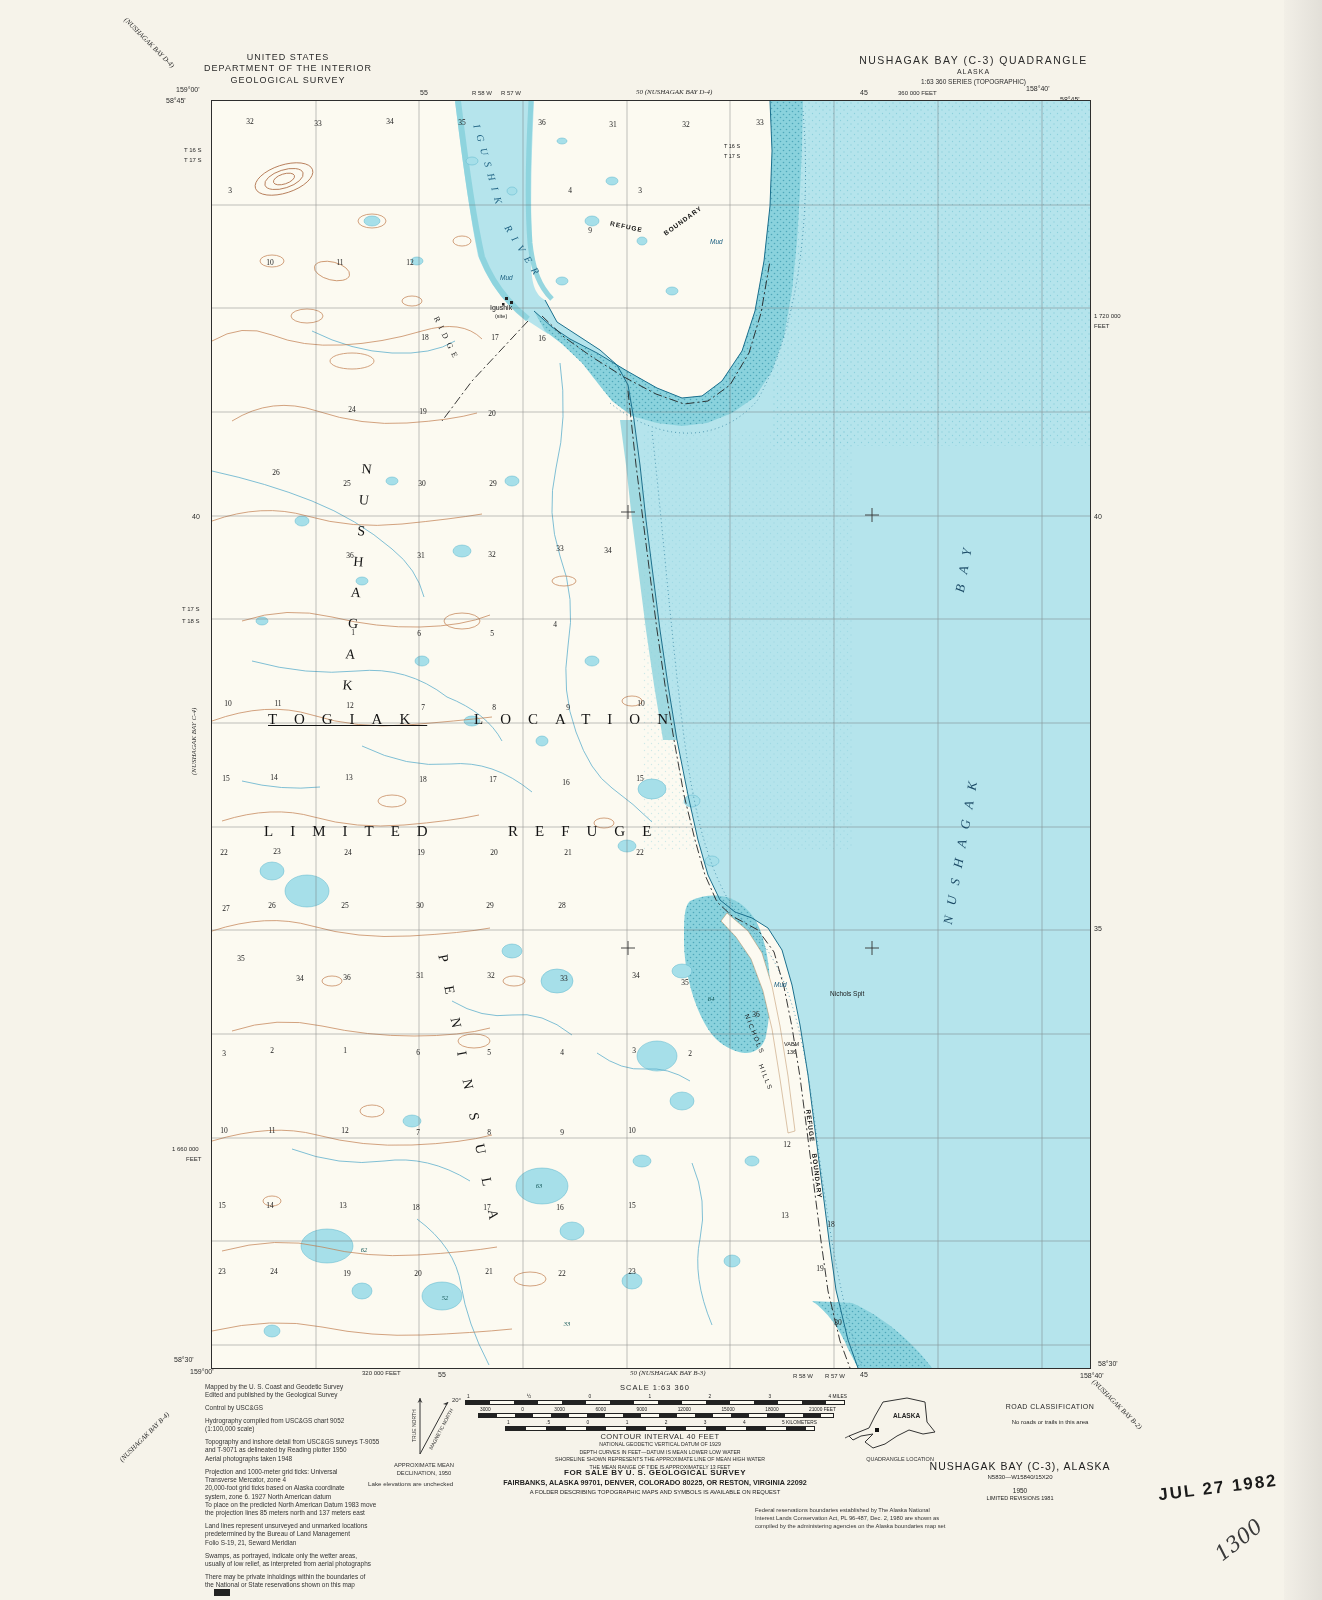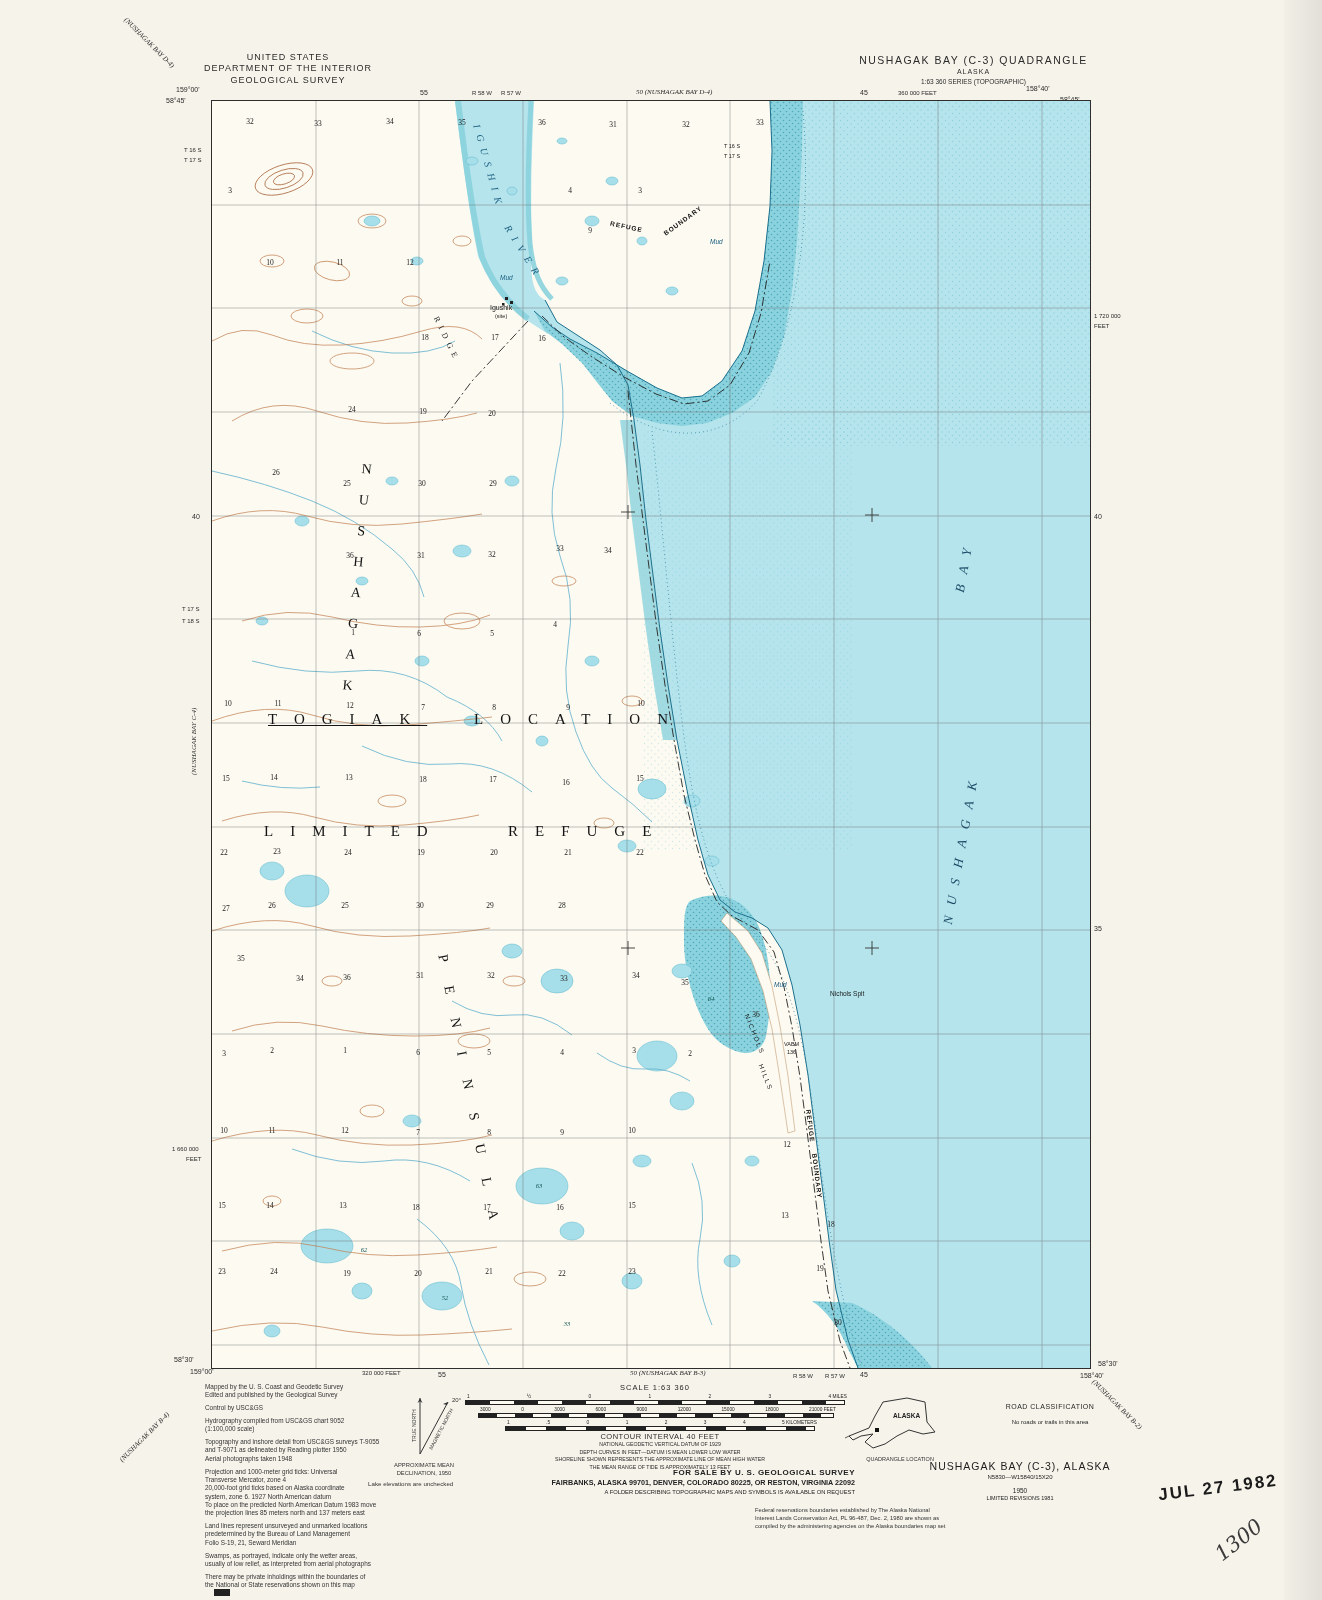--- a/index.html
+++ b/index.html
@@ -35,21 +35,21 @@
   .decl-cap{position:absolute;left:372px;top:1462px;width:104px;text-align:center;font-size:5.8px;line-height:1.35;color:#333;}
   .lake-note{position:absolute;left:368px;top:1480px;font-size:6.2px;color:#333;}
   .scale-title{position:absolute;left:575px;top:1383px;width:160px;text-align:center;font-size:7.5px;letter-spacing:1px;}
   .bar-wrap{position:absolute;display:flex;flex-direction:column;}
   .bar-labels{display:flex;justify-content:space-between;font-size:4.8px;color:#222;margin-bottom:1px;}
   .bar-labels div{transform:translateX(2px);}
   .bar{height:3px;border:0.7px solid #222;background:repeating-linear-gradient(90deg,#222 0 24px,#fcfaf1 24px 48px);}
   .contour-block{position:absolute;left:500px;top:1432px;width:320px;text-align:center;color:#2b2b2b;}
   .contour-block .c1{font-size:7.5px;letter-spacing:.5px;}
   .contour-block .cx{font-size:5.2px;line-height:1.45;}
-  .sale-block{position:absolute;left:455px;top:1468px;width:400px;text-align:right;color:#222;}
+  .sale-block{position:absolute;left:455px;top:1468px;width:400px;text-align:center;color:#222;}
   .sale-block .s1{font-size:8px;font-weight:bold;letter-spacing:.5px;}
   .sale-block .s2{font-size:7.2px;font-weight:bold;margin-top:1px;}
   .sale-block .s3{font-size:5.8px;margin-top:2px;}
   .quad-cap{position:absolute;left:845px;top:1456px;width:110px;text-align:center;font-size:5.5px;color:#333;}
   .road-title{position:absolute;left:985px;top:1403px;width:130px;text-align:center;font-size:7px;letter-spacing:.5px;}
   .road-note{position:absolute;left:985px;top:1419px;width:130px;text-align:center;font-size:6px;}
   .title-block{position:absolute;left:920px;top:1460px;width:200px;text-align:center;color:#1d1d1d;}
   .title-block .tb1{font-size:10.5px;letter-spacing:1px;}
   .title-block .tb2{font-size:6px;margin-top:2px;}
   .title-block .tb3{font-size:6.5px;margin-top:7px;}

